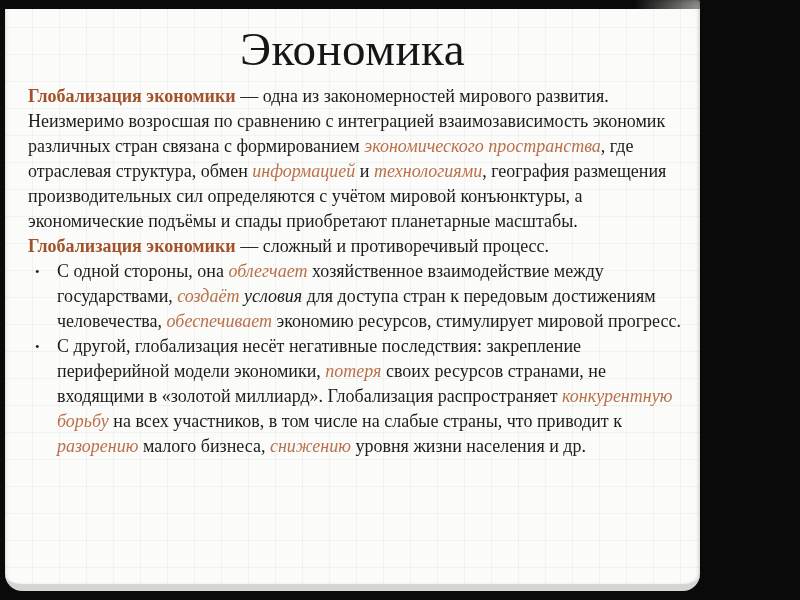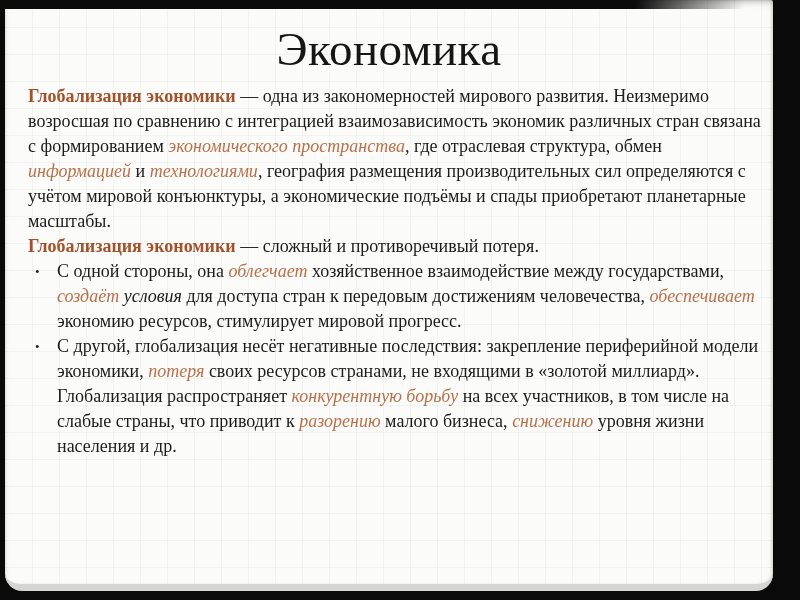--- a/index.html
+++ b/index.html
@@ -1,20 +1,20 @@
 <!DOCTYPE html>
 <html lang="ru" style="--lead: #a3512a; --accent: #ba704a; --text: #1c1c1c; --paper: #fbfbf9; --edge: #d5d5d3;"><head>
 <meta charset="utf-8">
 <style>
   html,body{margin:0;padding:0;width:800px;height:600px;overflow:hidden;}
   body{background:#0a0a0a;font-family:"Liberation Serif","DejaVu Serif",serif;}
   .stage{position:relative;width:800px;height:600px;}
 
   .slide{
-    position:absolute;left:5px;top:0;width:768px;height:591px;
+    position:absolute;left:5px;top:0;width:695px;height:591px;
     box-sizing:border-box;
     background-color:var(--paper,#fbfbf9);
     background-image:
       linear-gradient(rgba(140,140,125,0.08) 1px, transparent 1px),
       linear-gradient(90deg, rgba(140,140,125,0.08) 1px, transparent 1px);
     background-size:27px 27px;
     border-bottom:7px solid var(--edge,#d5d5d3);
     border-radius:2px 2px 17px 17px;
     box-shadow:inset 0 4px 9px -4px rgba(0,0,0,0.38), inset -2px 0 4px -2px rgba(0,0,0,0.18);
   }
@@ -48,18 +48,18 @@
 </style>
 </head>
 <body>
 
 <div class="stage">
   <div class="slide">
     <div class="top-bar"></div>
     <h1 class="title">Экономика</h1>
     <div class="body">
         <div class="para"><span class="lead">Глобализация экономики</span><span class="plain"> — одна из закономерностей мирового развития. Неизмеримо возросшая по сравнению с интеграцией взаимозависимость экономик различных стран связана с формированием </span><span class="accent">экономического пространства</span><span class="plain">, где отраслевая структура, обмен </span><span class="accent">информацией</span><span class="plain"> и </span><span class="accent">технологиями</span><span class="plain">, география размещения производительных сил определяются с учётом мировой конъюнктуры, а экономические подъёмы и спады приобретают планетарные масштабы.</span></div>
-        <div class="para"><span class="lead">Глобализация экономики</span><span class="plain"> — сложный и противоречивый потеря.</span></div>
+        <div class="para"><span class="lead">Глобализация экономики</span><span class="plain"> — сложный и противоречивый процесс.</span></div>
         <div class="para bullet"><span class="marker">•</span><span class="plain">С одной стороны, она </span><span class="accent">облегчает</span><span class="plain"> хозяйственное взаимодействие между государствами, </span><span class="accent">создаёт </span><span class="em">условия</span><span class="plain"> для доступа стран к передовым достижениям человечества, </span><span class="accent">обеспечивает</span><span class="plain"> экономию ресурсов, стимулирует мировой прогресс.</span></div>
         <div class="para bullet"><span class="marker">•</span><span class="plain">С другой, глобализация несёт негативные последствия: закрепление периферийной модели экономики, </span><span class="accent">потеря</span><span class="plain"> своих ресурсов странами, не входящими в «золотой миллиард». Глобализация распространяет </span><span class="accent">конкурентную борьбу</span><span class="plain"> на всех участников, в том числе на слабые страны, что приводит к </span><span class="accent">разорению</span><span class="plain"> малого бизнеса, </span><span class="accent">снижению</span><span class="plain"> уровня жизни населения и др.</span></div>
       </div>
   </div>
 </div>
 
 </body></html>

